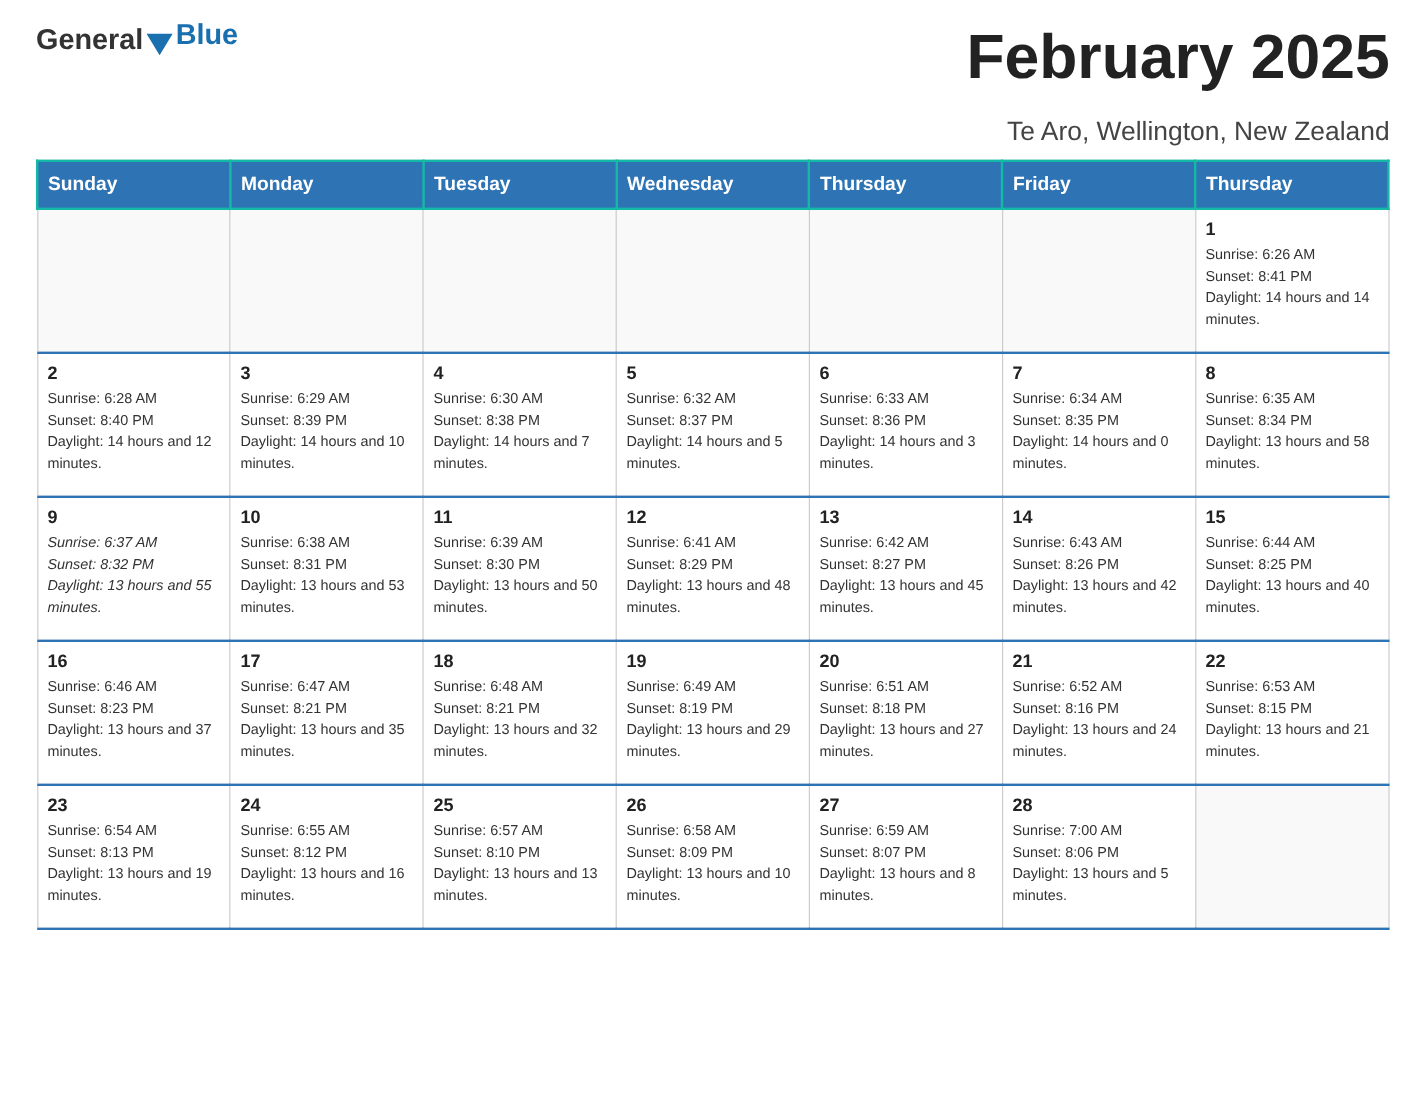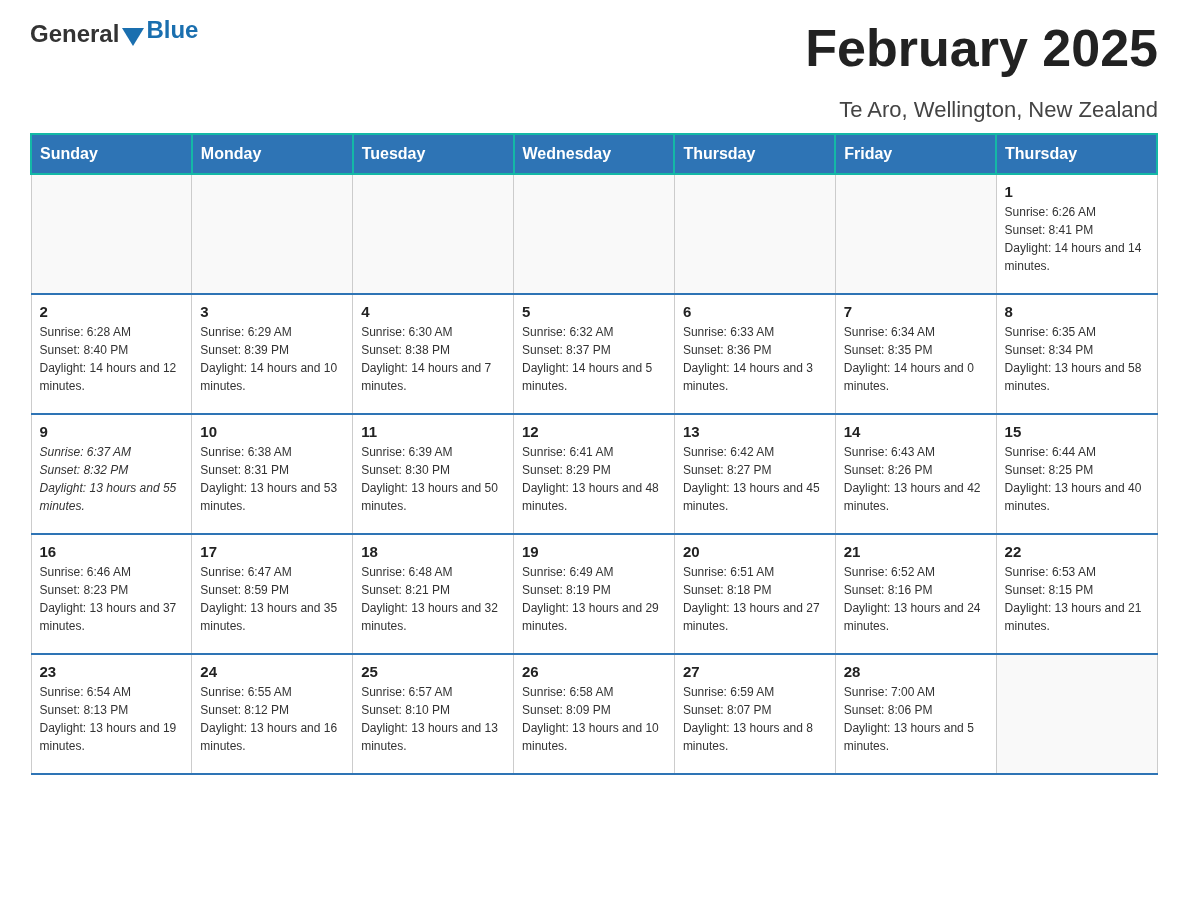--- a/index.html
+++ b/index.html
@@ -219,21 +219,21 @@
       <tr>
         <td>
           <span class="day-num">16</span>
           <div class="day-info" style="white-space: pre-line;">Sunrise: 6:46 AM
 Sunset: 8:23 PM
 Daylight: 13 hours and 37 minutes.</div>
         </td>
         <td>
           <span class="day-num">17</span>
           <div class="day-info" style="white-space: pre-line;">Sunrise: 6:47 AM
-Sunset: 8:59 PM
+Sunset: 8:21 PM
 Daylight: 13 hours and 35 minutes.</div>
         </td>
         <td>
           <span class="day-num">18</span>
           <div class="day-info" style="white-space: pre-line;">Sunrise: 6:48 AM
 Sunset: 8:21 PM
 Daylight: 13 hours and 32 minutes.</div>
         </td>
         <td>
           <span class="day-num">19</span>

